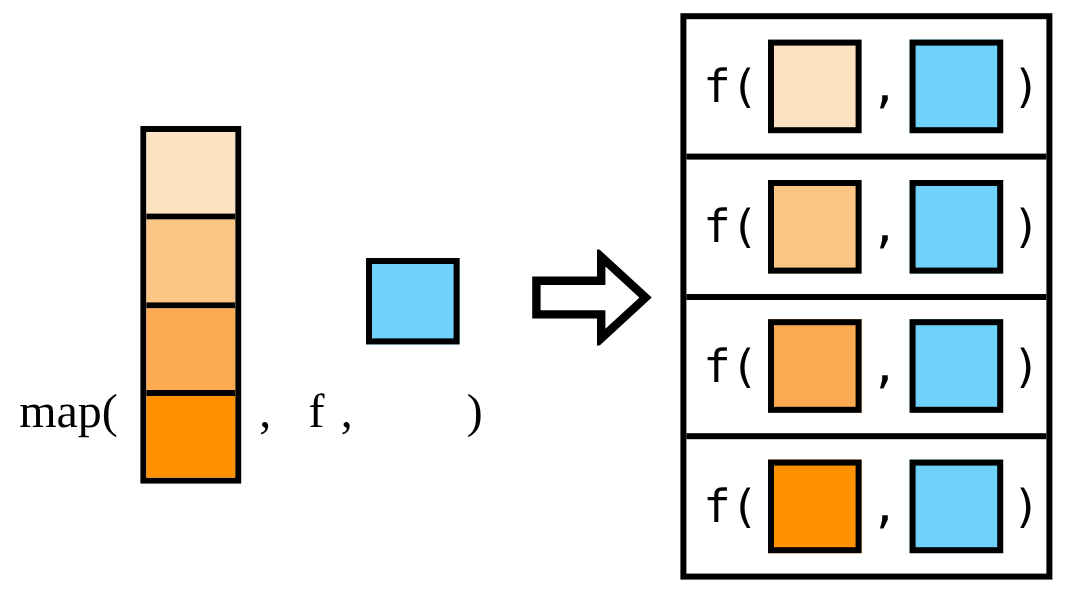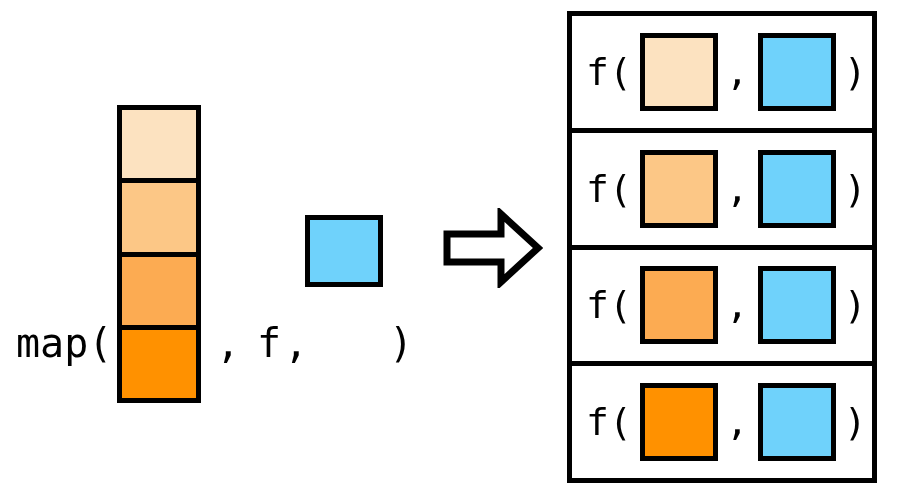--- a/index.html
+++ b/index.html
@@ -25,20 +25,21 @@
     height: 305px;
   }
 
   .expr-text {
     position: absolute;
     font-size: 40px;
     line-height: 1;
     letter-spacing: 0px;
     white-space: pre;
     color: #000;
+    font-family: Liberation Serif, serif;
   }
 
   #map-label      { left: 2px;   top: 228px; }
   #comma-after-col{ left: 202px; top: 228px; }
   #f-label        { left: 243px; top: 228px; }
   #comma-after-f  { left: 270px; top: 228px; }
   #close-paren    { left: 375px; top: 228px; }
 
   
   #input-column {

